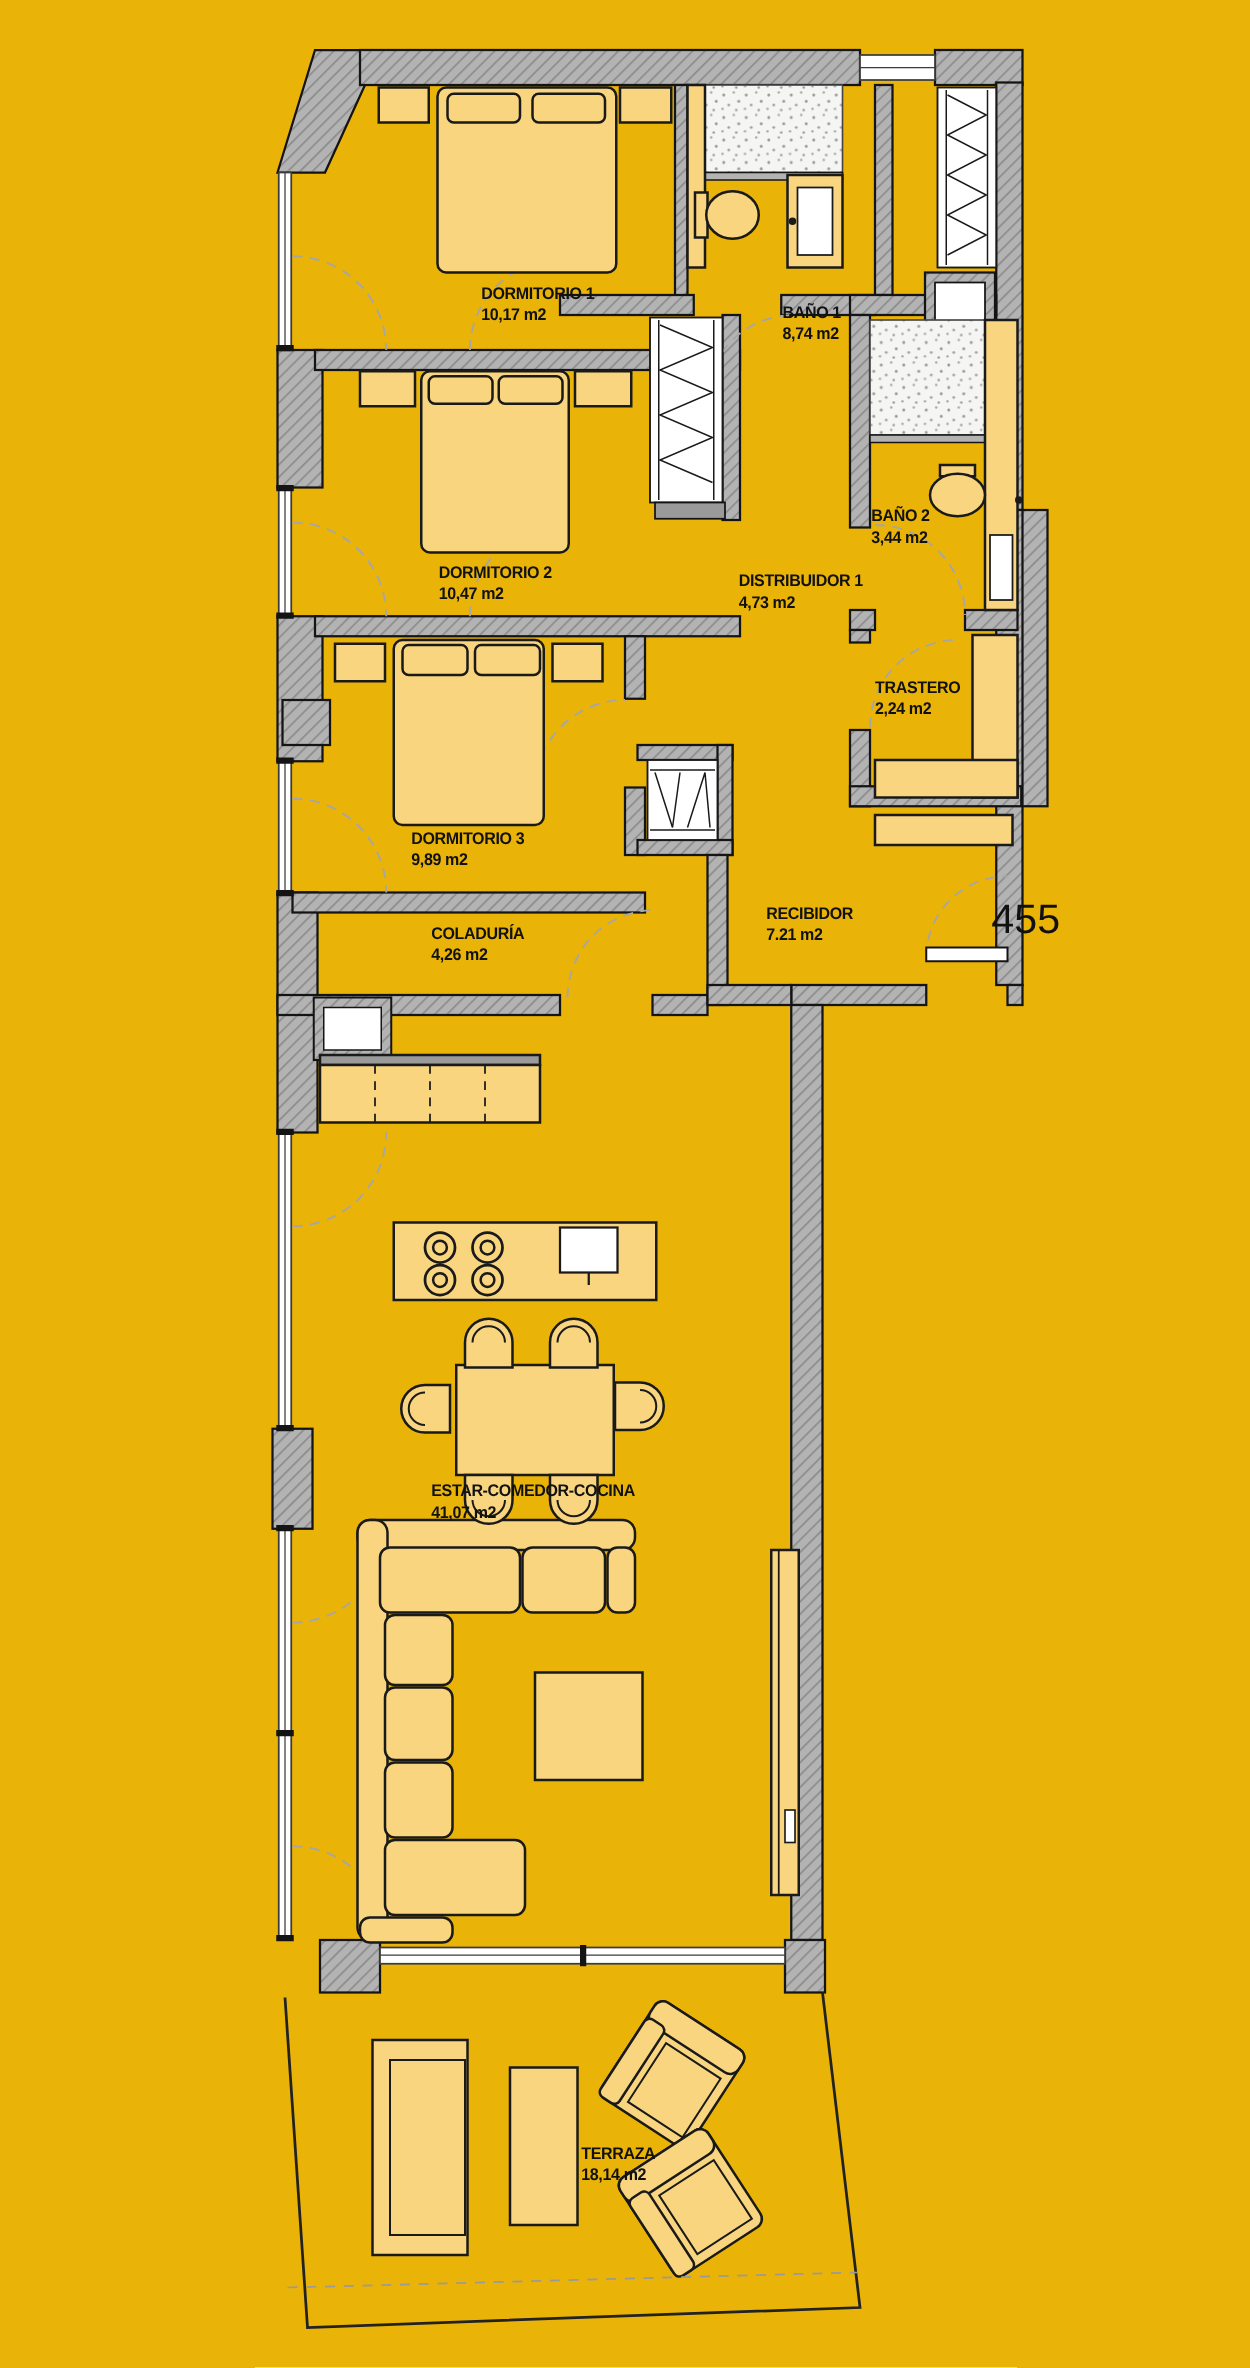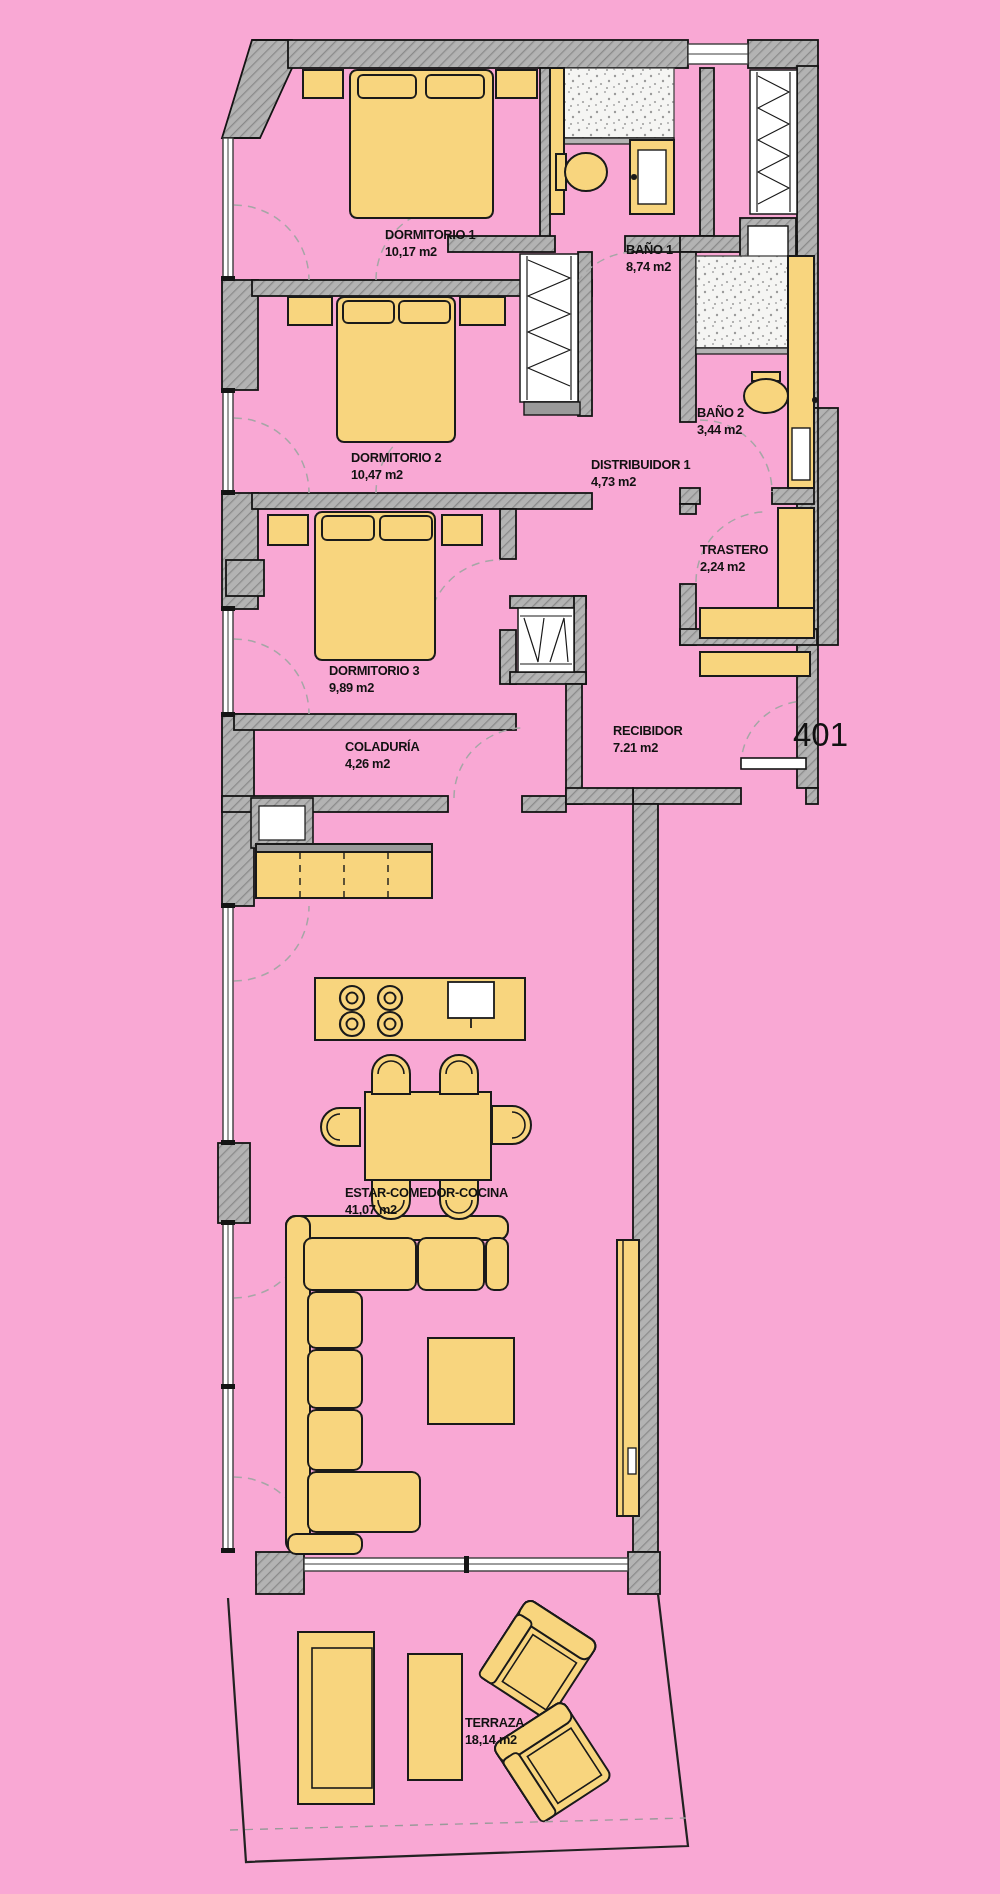--- a/index.html
+++ b/index.html
@@ -1,16 +1,16 @@
 <!DOCTYPE html>
 <html><head>
 <meta charset="utf-8">
 <style>
   html,body{margin:0;padding:0;background:#ffffff;}
-  .plan{position:relative;width:1000px;height:1894px;background:#f9a8d4;overflow:hidden;
+  .plan{position:relative;width:1000px;height:1894px;background:#eab308;overflow:hidden;
         font-family:"Liberation Sans",sans-serif;}
   .plan svg{position:absolute;left:0;top:0;}
   .lbl{position:absolute;color:#111;white-space:nowrap;
        font:bold 13.5px/17px "Liberation Sans",sans-serif;letter-spacing:-0.3px;
        transform:scaleX(.95);transform-origin:0 0;}
   .lbl span{display:block;}
   .unit-lbl{position:absolute;color:#111;font:400 33px/34px "Liberation Sans",sans-serif;}
 </style>
 </head>
 <body>
@@ -325,14 +325,14 @@
   <span>4,26 m2</span>
 </div>
 <div class="lbl" style="left:345px;top:1184px;">
   <span>ESTAR-COMEDOR-COCINA</span>
   <span>41,07 m2</span>
 </div>
 <div class="lbl" style="left:465px;top:1714px;">
   <span>TERRAZA</span>
   <span>18,14 m2</span>
 </div>
-<div class="unit-lbl" style="left:793px;top:718px;">401</div>
+<div class="unit-lbl" style="left:793px;top:718px;">455</div>
 </div>
 
 </body></html>

